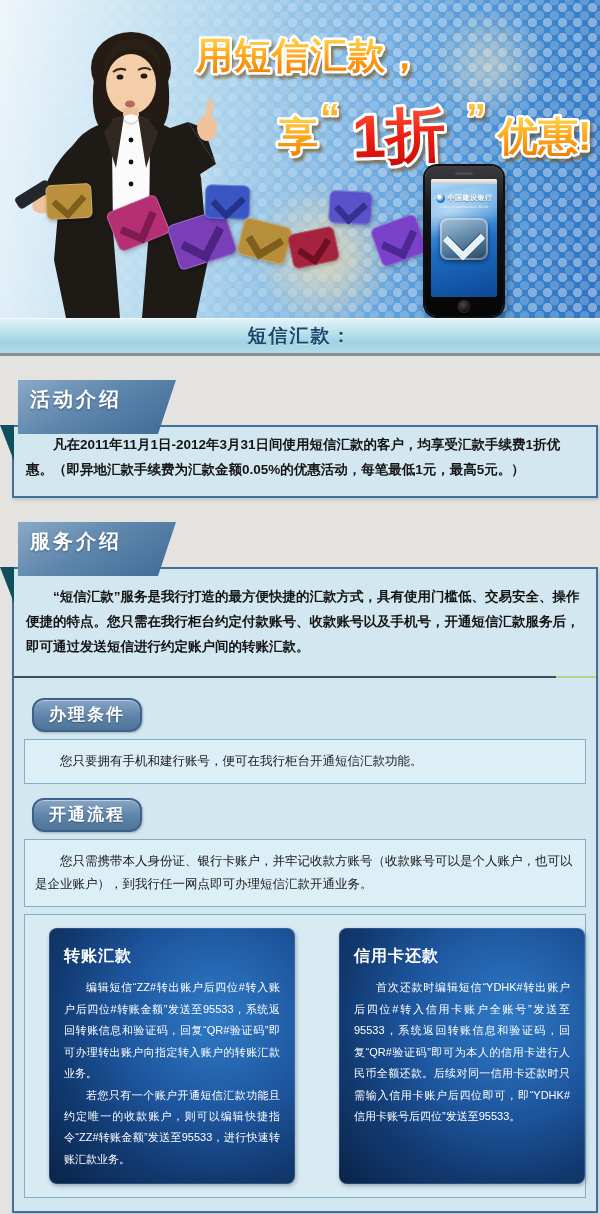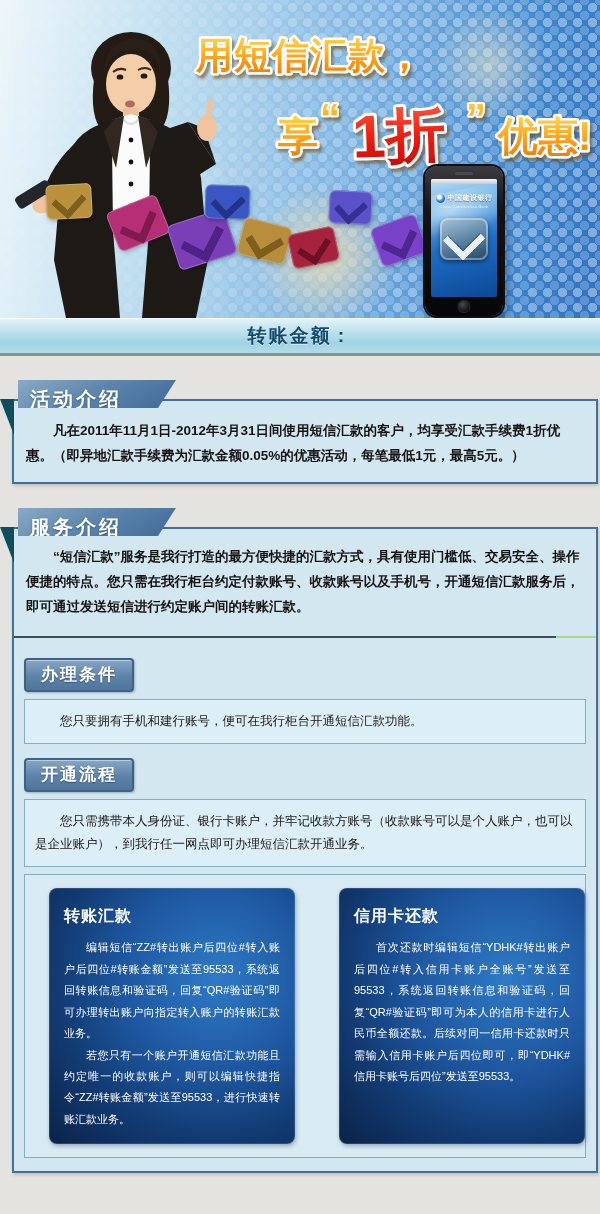--- a/index.html
+++ b/index.html
@@ -68,43 +68,43 @@
     background:linear-gradient(180deg,#e2f3f8 0%,#bfe3ee 35%,#9fd2e3 70%,#b3dce9 100%);
     border-top:1px solid #f4fbfd;border-bottom:3px solid #8b8f90;
     display:flex;align-items:center;justify-content:center;
   }
   .time-bar .tb-text{font-size:19px;font-weight:bold;color:#154a6e;letter-spacing:2px;text-shadow:0 1px 0 rgba(255,255,255,.6);}
 
   
   .page-body{position:relative;width:600px;}
   .section{position:relative;}
   .sec-tab{
-    position:relative;z-index:3;margin-left:18px;width:158px;height:28px;
+    position:relative;z-index:3;margin-left:18px;width:158px;height:54px;
     clip-path:polygon(0 0,100% 0,calc(100% - 18px) 100%,0 100%);
     background:linear-gradient(150deg,#8aa9c6 0%,#5f87ad 45%,#3f6a97 100%);
     color:#fff;font-size:20px;font-weight:bold;letter-spacing:3px;
     line-height:38px;padding-left:12px;box-sizing:border-box;
     text-shadow:0 1px 2px rgba(20,40,70,.5);
   }
   .sec-box{
     position:relative;z-index:2;margin:-9px 2px 0 12px;
     border:2px solid #40719d;background:#d3e7f0;
     box-shadow:1px 2px 3px rgba(120,130,140,.35);
   }
   .fold{position:absolute;left:-14px;top:-2px;width:0;height:0;z-index:1;
     border-right:14px solid #0e4e5d;border-bottom:36px solid transparent;}
   .intro-text{margin:0;padding:16px 16px 14px 12px;text-indent:2em;
     font-size:13.5px;line-height:1.85;font-weight:bold;color:#141414;}
   .divider{position:relative;height:2px;background:#3c4e57;margin:2px 0 6px;}
   .divider::after{content:"";position:absolute;right:0;top:0;width:40px;height:2px;background:#a6dc87;}
 
   .pill{
-    display:inline-block;margin:14px 0 0 10px;padding:3px 15px 4px;
+    display:inline-block;margin:14px 0 0 18px;padding:3px 15px 4px;
     background:linear-gradient(180deg,#86a6c4 0%,#5e83a8 55%,#4f7599 100%);
-    border:2px solid #3d6289;border-radius:4px;
+    border:2px solid #3d6289;border-radius:12px;
     color:#fff;font-size:17px;font-weight:bold;letter-spacing:2px;
     box-shadow:inset 0 1px 0 rgba(255,255,255,.45),1px 1px 2px rgba(80,90,100,.4);
     text-shadow:0 1px 1px rgba(20,40,70,.5);
   }
   .inner-box{
     margin:7px 10px 0;border:1px solid #84adc8;background:#dceef6;
     padding:10px 2px 11px 10px;font-size:12.5px;line-height:1.8;color:#1a1a1a;
   }
   .inner-box p{margin:0;text-indent:2em;}
 
@@ -235,32 +235,32 @@
       <div class="ccb-sub">China Construction Bank</div>
       <div class="env-app">
           <span class="chev"></span>
         </div>
     </div>
     <div class="home"></div>
   </div>
 </div>
 
 <div class="time-bar">
-  <span class="tb-text">转账金额：</span>
+  <span class="tb-text">短信汇款：</span>
 </div>
 
 <div class="page-body">
 
   <div class="section" style="padding-top:24px;">
     <div class="sec-tab">
       <span>活动介绍</span>
     </div>
     <div class="sec-box">
       <span class="fold"></span>
-      <p class="intro-text" style="padding:18px 16px 13px 12px;">凡在2011年11月1日-2012年3月31日间使用短信汇款的客户，均享受汇款手续费1折优惠。（即异地汇款手续费为汇款金额0.05%的优惠活动，每笔最低1元，最高5元。）</p>
+      <p class="intro-text" style="padding:6px 16px 13px 12px;">凡在2011年11月1日-2012年3月31日间使用短信汇款的客户，均享受汇款手续费1折优惠。（即异地汇款手续费为汇款金额0.05%的优惠活动，每笔最低1元，最高5元。）</p>
     </div>
   </div>
 
   <div class="section" style="padding-top:24px;">
     <div class="sec-tab">
       <span>服务介绍</span>
     </div>
     <div class="sec-box big">
       <span class="fold"></span>
 

